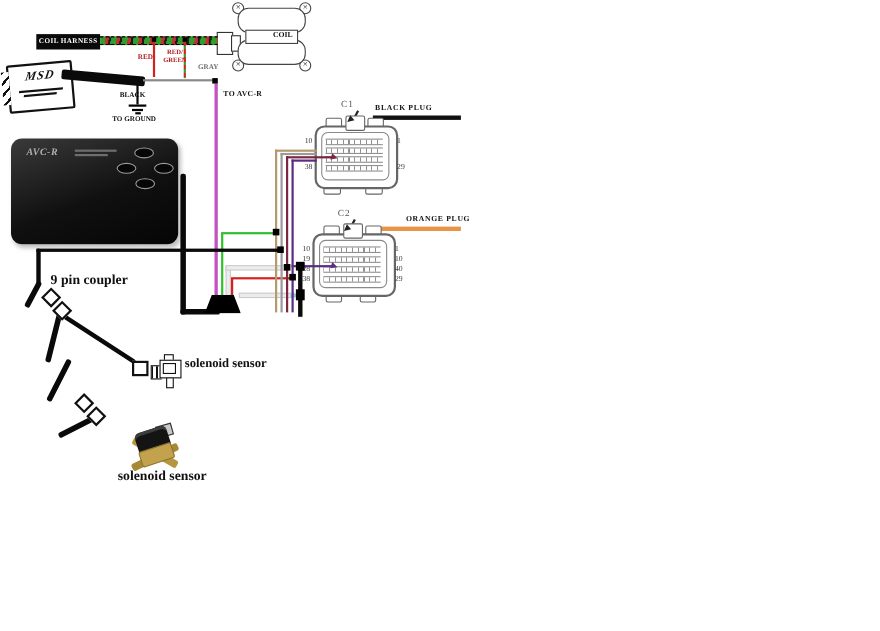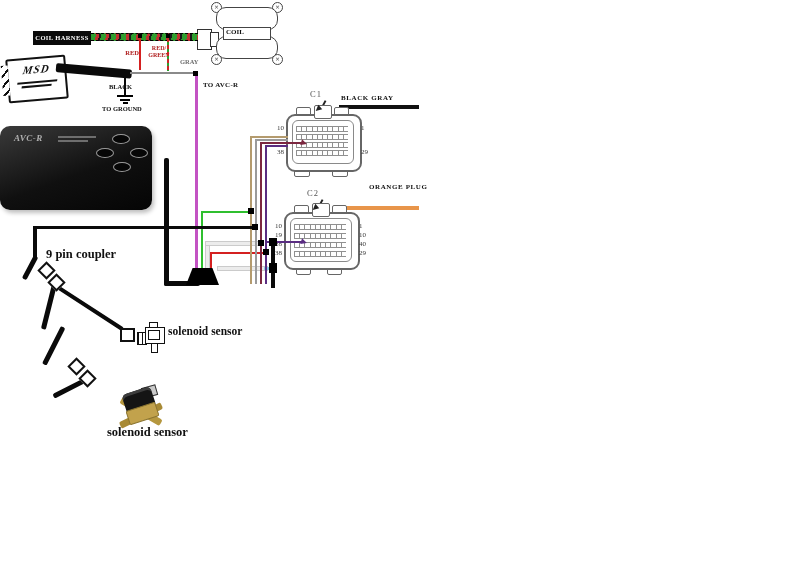--- a/index.html
+++ b/index.html
@@ -51,21 +51,21 @@
   <div class="abs" style="left:210px;top:32px;width:7px;height:13px;border:1.5px solid #333;background:#fff;"></div>
 
   <div class="abs" style="left:214px;top:2px;width:66px;height:62px;">
     <div class="bolt" style="left:-3px;top:0px;">×</div>
     <div class="bolt" style="left:58px;top:0px;">×</div>
     <div class="bolt" style="left:-3px;top:52px;">×</div>
     <div class="bolt" style="left:58px;top:52px;">×</div>
     <div class="abs" style="left:2px;top:5px;width:60px;height:21px;border:1.5px solid #444;border-radius:10px;background:#fff;"></div>
     <div class="abs" style="left:2px;top:34px;width:60px;height:21px;border:1.5px solid #444;border-radius:10px;background:#fff;"></div>
     <div class="abs" style="left:9px;top:25px;width:46px;height:11px;border:1px solid #444;background:#fff;"></div>
-    <div class="lbl" style="left:12px;top:27px;width:40px;font-size:7px;text-align:left;">COIL</div>
+    <div class="lbl" style="left:12px;top:27px;width:40px;font-size:7px;text-align:right;">COIL</div>
   </div>
 
   <div class="abs" style="left:7px;top:57px;width:56px;height:40px;border:2px solid #111;background:#fff;
               transform:rotate(-5deg);border-radius:2px;z-index:2;">
     <div class="abs" style="left:-7px;top:4px;width:7px;height:30px;
                 background:repeating-linear-gradient(135deg,#111 0 2px,#fff 2px 7px);"></div>
     <div class="lbl" style="left:6px;top:5px;width:44px;font-size:11px;font-style:italic;text-align:center;
                 transform:skewX(-14deg);letter-spacing:1px;">MSD</div>
     <div class="abs" style="left:8px;top:22px;width:40px;height:2px;background:#111;transform:skewX(-14deg);"></div>
     <div class="abs" style="left:12px;top:26px;width:30px;height:2px;background:#111;transform:skewX(-14deg);"></div>
@@ -89,21 +89,21 @@
 
   <div class="wire blk" style="left:124px;top:77px;width:2px;height:18px;"></div>
   <div class="lbl" style="left:108px;top:84px;width:24px;font-size:6.5px;text-align:right;">BLACK</div>
   <div class="abs" style="left:117px;top:95px;width:16px;height:10px;">
     <div class="gbar" style="left:0;top:0;width:16px;height:2px;"></div>
     <div class="gbar" style="left:3px;top:3.5px;width:10px;height:2px;"></div>
     <div class="gbar" style="left:6px;top:7px;width:5px;height:2px;"></div>
   </div>
   <div class="lbl" style="left:102px;top:106px;font-size:6.5px;">TO GROUND</div>
 
-  <div class="abs" style="left:0;top:126px;width:152px;height:84px;border-radius:10px;z-index:3;
+  <div class="abs" style="left:10px;top:126px;width:152px;height:96px;border-radius:10px;z-index:3;
               background:linear-gradient(160deg,#3a3a3a,#101010 55%,#050505);
               box-shadow:2px 3px 4px rgba(0,0,0,.25);">
     <div class="lbl" style="left:14px;top:8px;font-size:9px;font-style:italic;color:#b0b0b0;letter-spacing:.5px;">AVC-R</div>
     <div class="abs" style="left:58px;top:10px;width:38px;height:2px;background:#6e6e6e;"></div>
     <div class="abs" style="left:58px;top:14px;width:30px;height:2px;background:#6e6e6e;"></div>
     <div class="btn" style="left:112px;top:8px;"></div>
     <div class="btn" style="left:96px;top:22px;"></div>
     <div class="btn" style="left:130px;top:22px;"></div>
     <div class="btn" style="left:113px;top:36px;"></div>
   </div>
@@ -146,21 +146,21 @@
   <div class="wire" style="left: 265px; top: 241px; width: 37px; height: 2px; z-index: 6; background-color: rgb(90, 45, 130);"></div>
   <div class="arr-head" style="left:301px;top:239px;border-left:6px solid #5a2d82;transform:rotate(18deg);"></div>
 
   <div class="wire blk" style="left:271px;top:239px;width:4px;height:49px;"></div>
   <div class="dot" style="left:269px;top:238px;width:8px;height:8px;"></div>
   <div class="dot" style="left:269px;top:263px;width:8px;height:10px;"></div>
 
   <div class="lbl" style="left:310px;top:90px;font-size:8.5px;color:#555;letter-spacing:1px;font-weight:normal;">C1</div>
   <div class="abs" style="left:322px;top:100px;width:2px;height:11px;background:#222;transform:rotate(28deg);"></div>
   <div class="arr-head" style="left:315px;top:106px;border-left:6px solid #222;transform:rotate(140deg);"></div>
-  <div class="lbl" style="left:341px;top:95px;font-size:7px;letter-spacing:.6px;">BLACK GRAY</div>
+  <div class="lbl" style="left:341px;top:95px;font-size:7px;letter-spacing:.6px;">BLACK PLUG</div>
   <div class="abs" style="left: 339px; top: 105px; width: 80px; height: 4px; background-color: rgb(17, 17, 17);"></div>
 
   <div class="ear" style="left:296px;top:107px;width:13px;height:9px;"></div>
   <div class="ear" style="left:334px;top:107px;width:13px;height:9px;"></div>
   <div class="ear" style="left:294px;top:166px;width:14px;height:9px;"></div>
   <div class="ear" style="left:332px;top:166px;width:14px;height:9px;"></div>
   <div class="housing" style="left:286px;top:114px;width:72px;height:54px;"></div>
   <div class="latch" style="left:314px;top:105px;width:16px;height:12px;"></div>
   <div class="inner-housing" style="left:292px;top:120px;width:60px;height:42px;"></div>
   <div class="pinrow" style="left:296px;top:126px;width:52px;"></div>
@@ -168,21 +168,21 @@
   <div class="pinrow" style="left:296px;top:142px;width:52px;"></div>
   <div class="pinrow" style="left:296px;top:150px;width:52px;"></div>
   <div class="pin-num" style="left:272px;top:124px;text-align:right;">10</div>
   <div class="pin-num" style="left:361px;top:124px;">1</div>
   <div class="pin-num" style="left:272px;top:148px;text-align:right;">38</div>
   <div class="pin-num" style="left:361px;top:148px;">29</div>
 
   <div class="lbl" style="left:307px;top:189px;font-size:8.5px;color:#555;letter-spacing:1px;font-weight:normal;">C2</div>
   <div class="abs" style="left:319px;top:199px;width:2px;height:11px;background:#222;transform:rotate(28deg);"></div>
   <div class="arr-head" style="left:312px;top:205px;border-left:6px solid #222;transform:rotate(140deg);"></div>
-  <div class="lbl" style="left:341px;top:184px;font-size:7px;letter-spacing:.6px;padding-left:28px;">ORANGE PLUG</div>
+  <div class="lbl" style="left:341px;top:196px;font-size:7px;letter-spacing:.6px;padding-left:28px;">ORANGE PLUG</div>
   <div class="abs" style="left: 339px; top: 206px; width: 80px; height: 4px; background-color: rgb(232, 149, 74);"></div>
 
   <div class="ear" style="left:294px;top:205px;width:13px;height:9px;"></div>
   <div class="ear" style="left:332px;top:205px;width:13px;height:9px;"></div>
   <div class="ear" style="left:296px;top:264px;width:13px;height:9px;"></div>
   <div class="ear" style="left:327px;top:264px;width:13px;height:9px;"></div>
   <div class="housing" style="left:284px;top:212px;width:72px;height:54px;"></div>
   <div class="latch" style="left:312px;top:203px;width:16px;height:12px;"></div>
   <div class="inner-housing" style="left:290px;top:218px;width:60px;height:42px;"></div>
   <div class="pinrow" style="left:294px;top:224px;width:52px;"></div>

